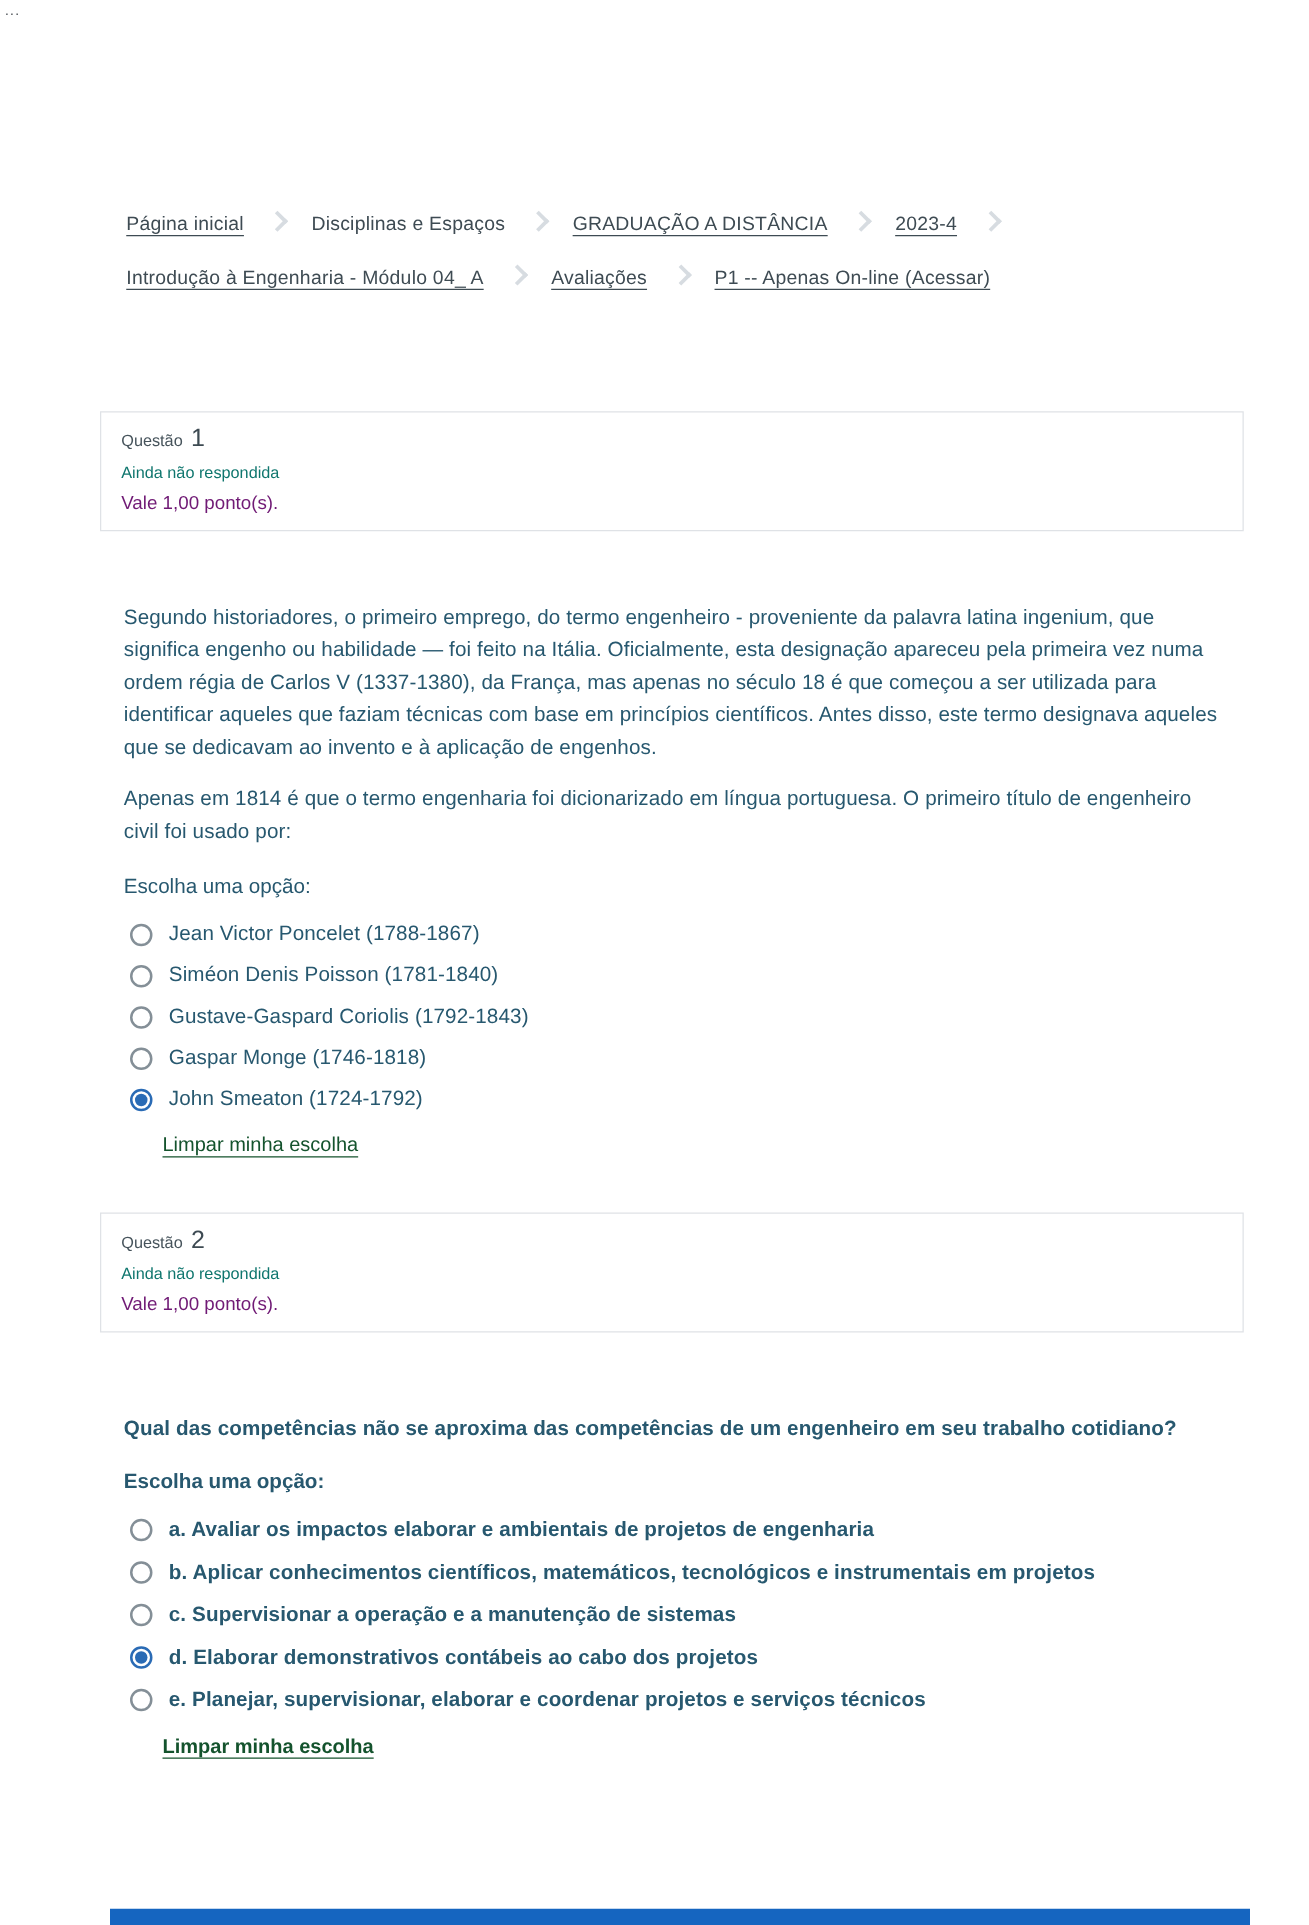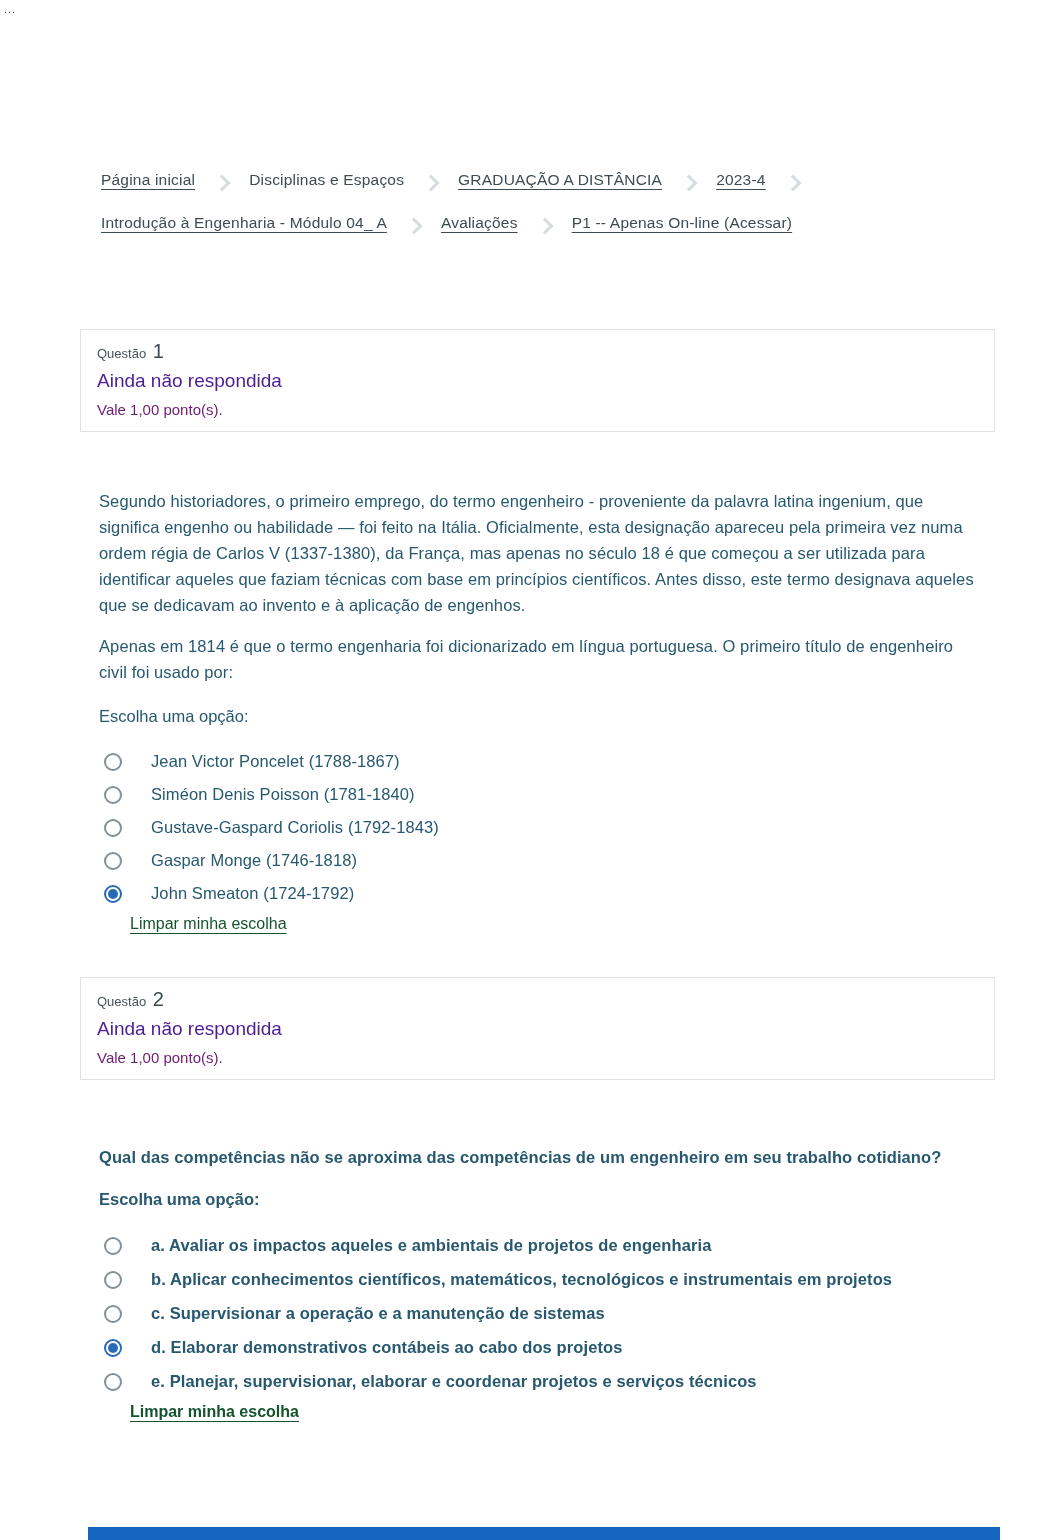--- a/index.html
+++ b/index.html
@@ -22,21 +22,21 @@
     font-size: 11px;
     color: #444a4f;
     letter-spacing: 1px;
   }
   
   .breadcrumbs {
     padding: 171px 0 0 101px;
   }
   .crumb-row {
     display: flex;
-    align-items: flex-end;
+    align-items: flex-start;
     gap: 19px;
     margin-bottom: 25px;
     white-space: nowrap;
   }
   .crumb {
     font-size: 15.5px;
     color: #3e4b53;
     letter-spacing: 0.2px;
   }
   .crumb.link {
@@ -72,22 +72,22 @@
     font-size: 13px;
     color: #46535b;
   }
   .qinfo .qtitle .qnum {
     font-size: 20px;
     color: #3d4a52;
     margin-left: 3px;
   }
   .qinfo .qstatus {
     margin-top: 7px;
-    font-size: 19px;
-    color: #4c1d95;
+    font-size: 13px;
+    color: #0f766e;
   }
   .qinfo .qpoints {
     margin-top: 9px;
     font-size: 15px;
     color: #701a75;
   }
   .qbody {
     padding: 44px 20px 0 19px;
     color: #27586f;
   }
@@ -100,22 +100,22 @@
     letter-spacing: 0.1px;
   }
   .choose {
     margin-top: 22px;
     margin-bottom: 12px;
     font-size: 16.5px;
   }
   .q2 .choose { margin-top: 20px; }
   .option {
     display: flex;
-    align-items: flex-end;
-    gap: 29px;
+    align-items: center;
+    gap: 13px;
     height: 33px;
     margin-left: 5px;
     cursor: pointer;
   }
   .q2 .option { height: 34px; }
   .radio {
     flex: 0 0 18px;
     width: 18px;
     height: 18px;
     box-sizing: border-box;
@@ -232,21 +232,21 @@
       </div>
       <div class="qstatus">Ainda não respondida</div>
       <div class="qpoints">Vale 1,00 ponto(s).</div>
     </div>
     <div class="qbody">
       <p>Qual das competências não se aproxima das competências de um engenheiro em seu trabalho cotidiano?</p>
       <div class="choose">Escolha uma opção:</div>
 
       <div class="option">
         <span class="radio"></span>
-        <span class="opt-label">a. Avaliar os impactos aqueles e ambientais de projetos de engenharia</span>
+        <span class="opt-label">a. Avaliar os impactos elaborar e ambientais de projetos de engenharia</span>
       </div>
       <div class="option">
         <span class="radio"></span>
         <span class="opt-label">b. Aplicar conhecimentos científicos, matemáticos, tecnológicos e instrumentais em projetos</span>
       </div>
       <div class="option">
         <span class="radio"></span>
         <span class="opt-label">c. Supervisionar a operação e a manutenção de sistemas</span>
       </div>
       <div class="option">

